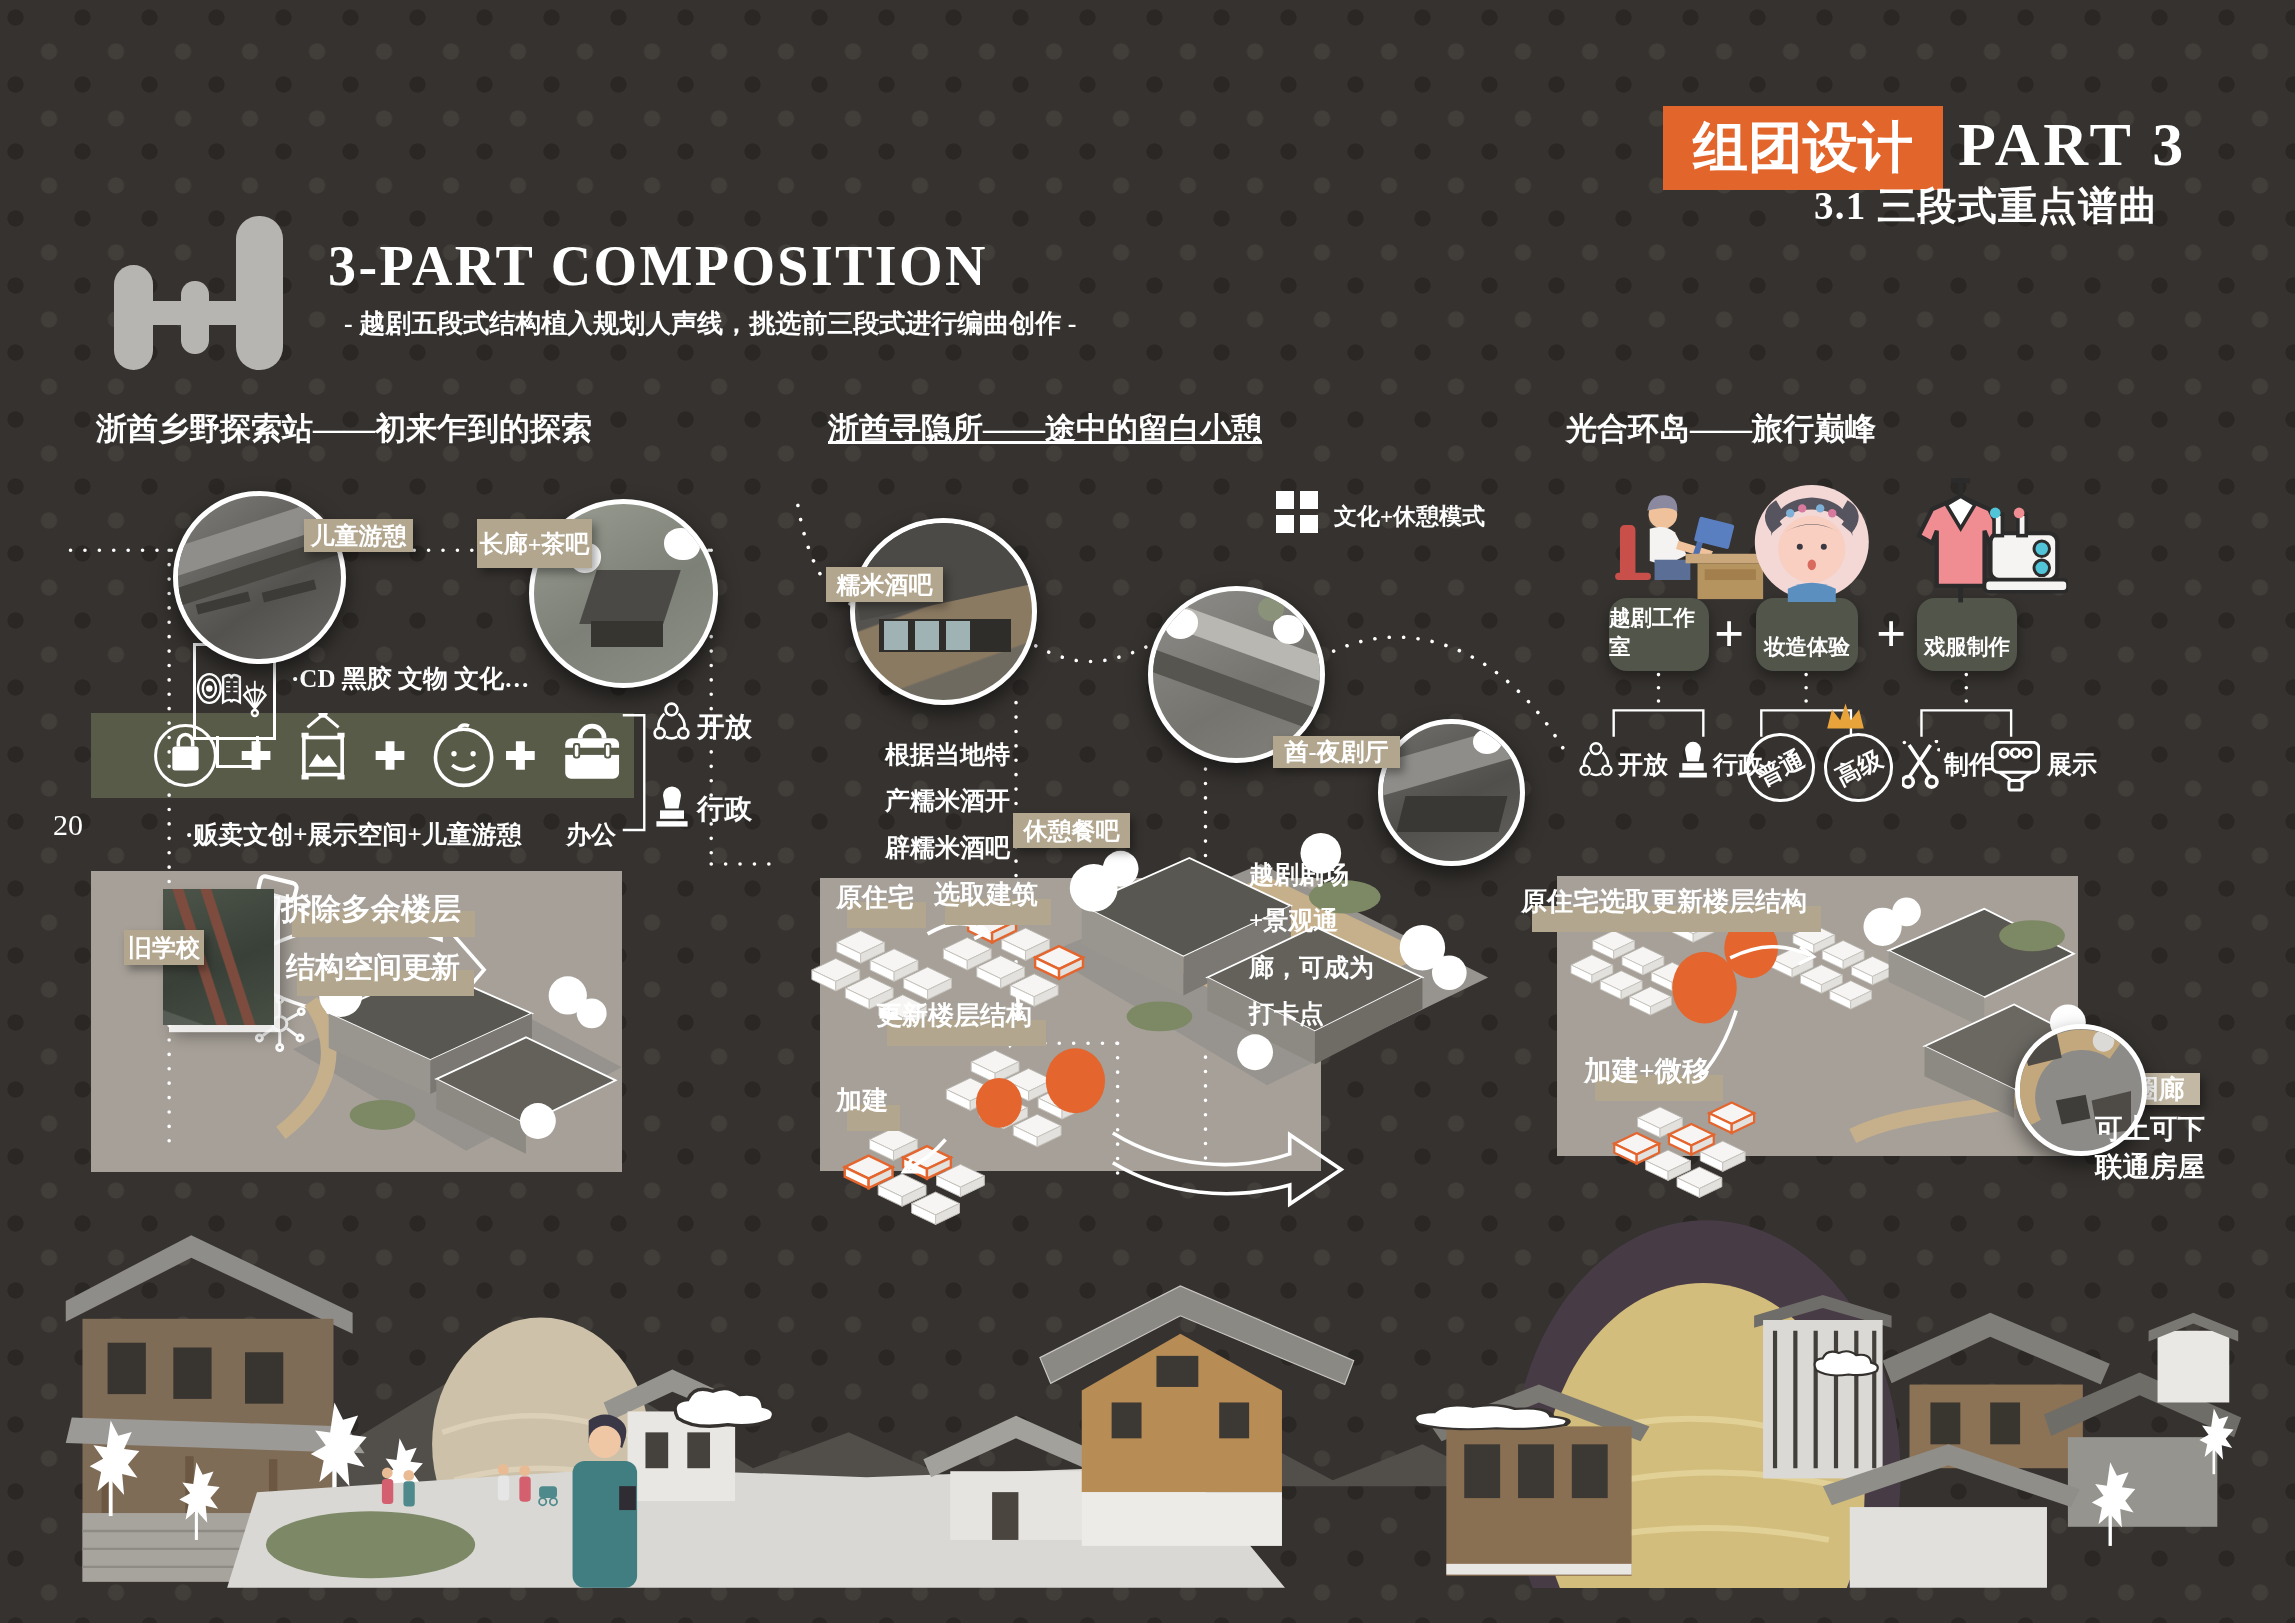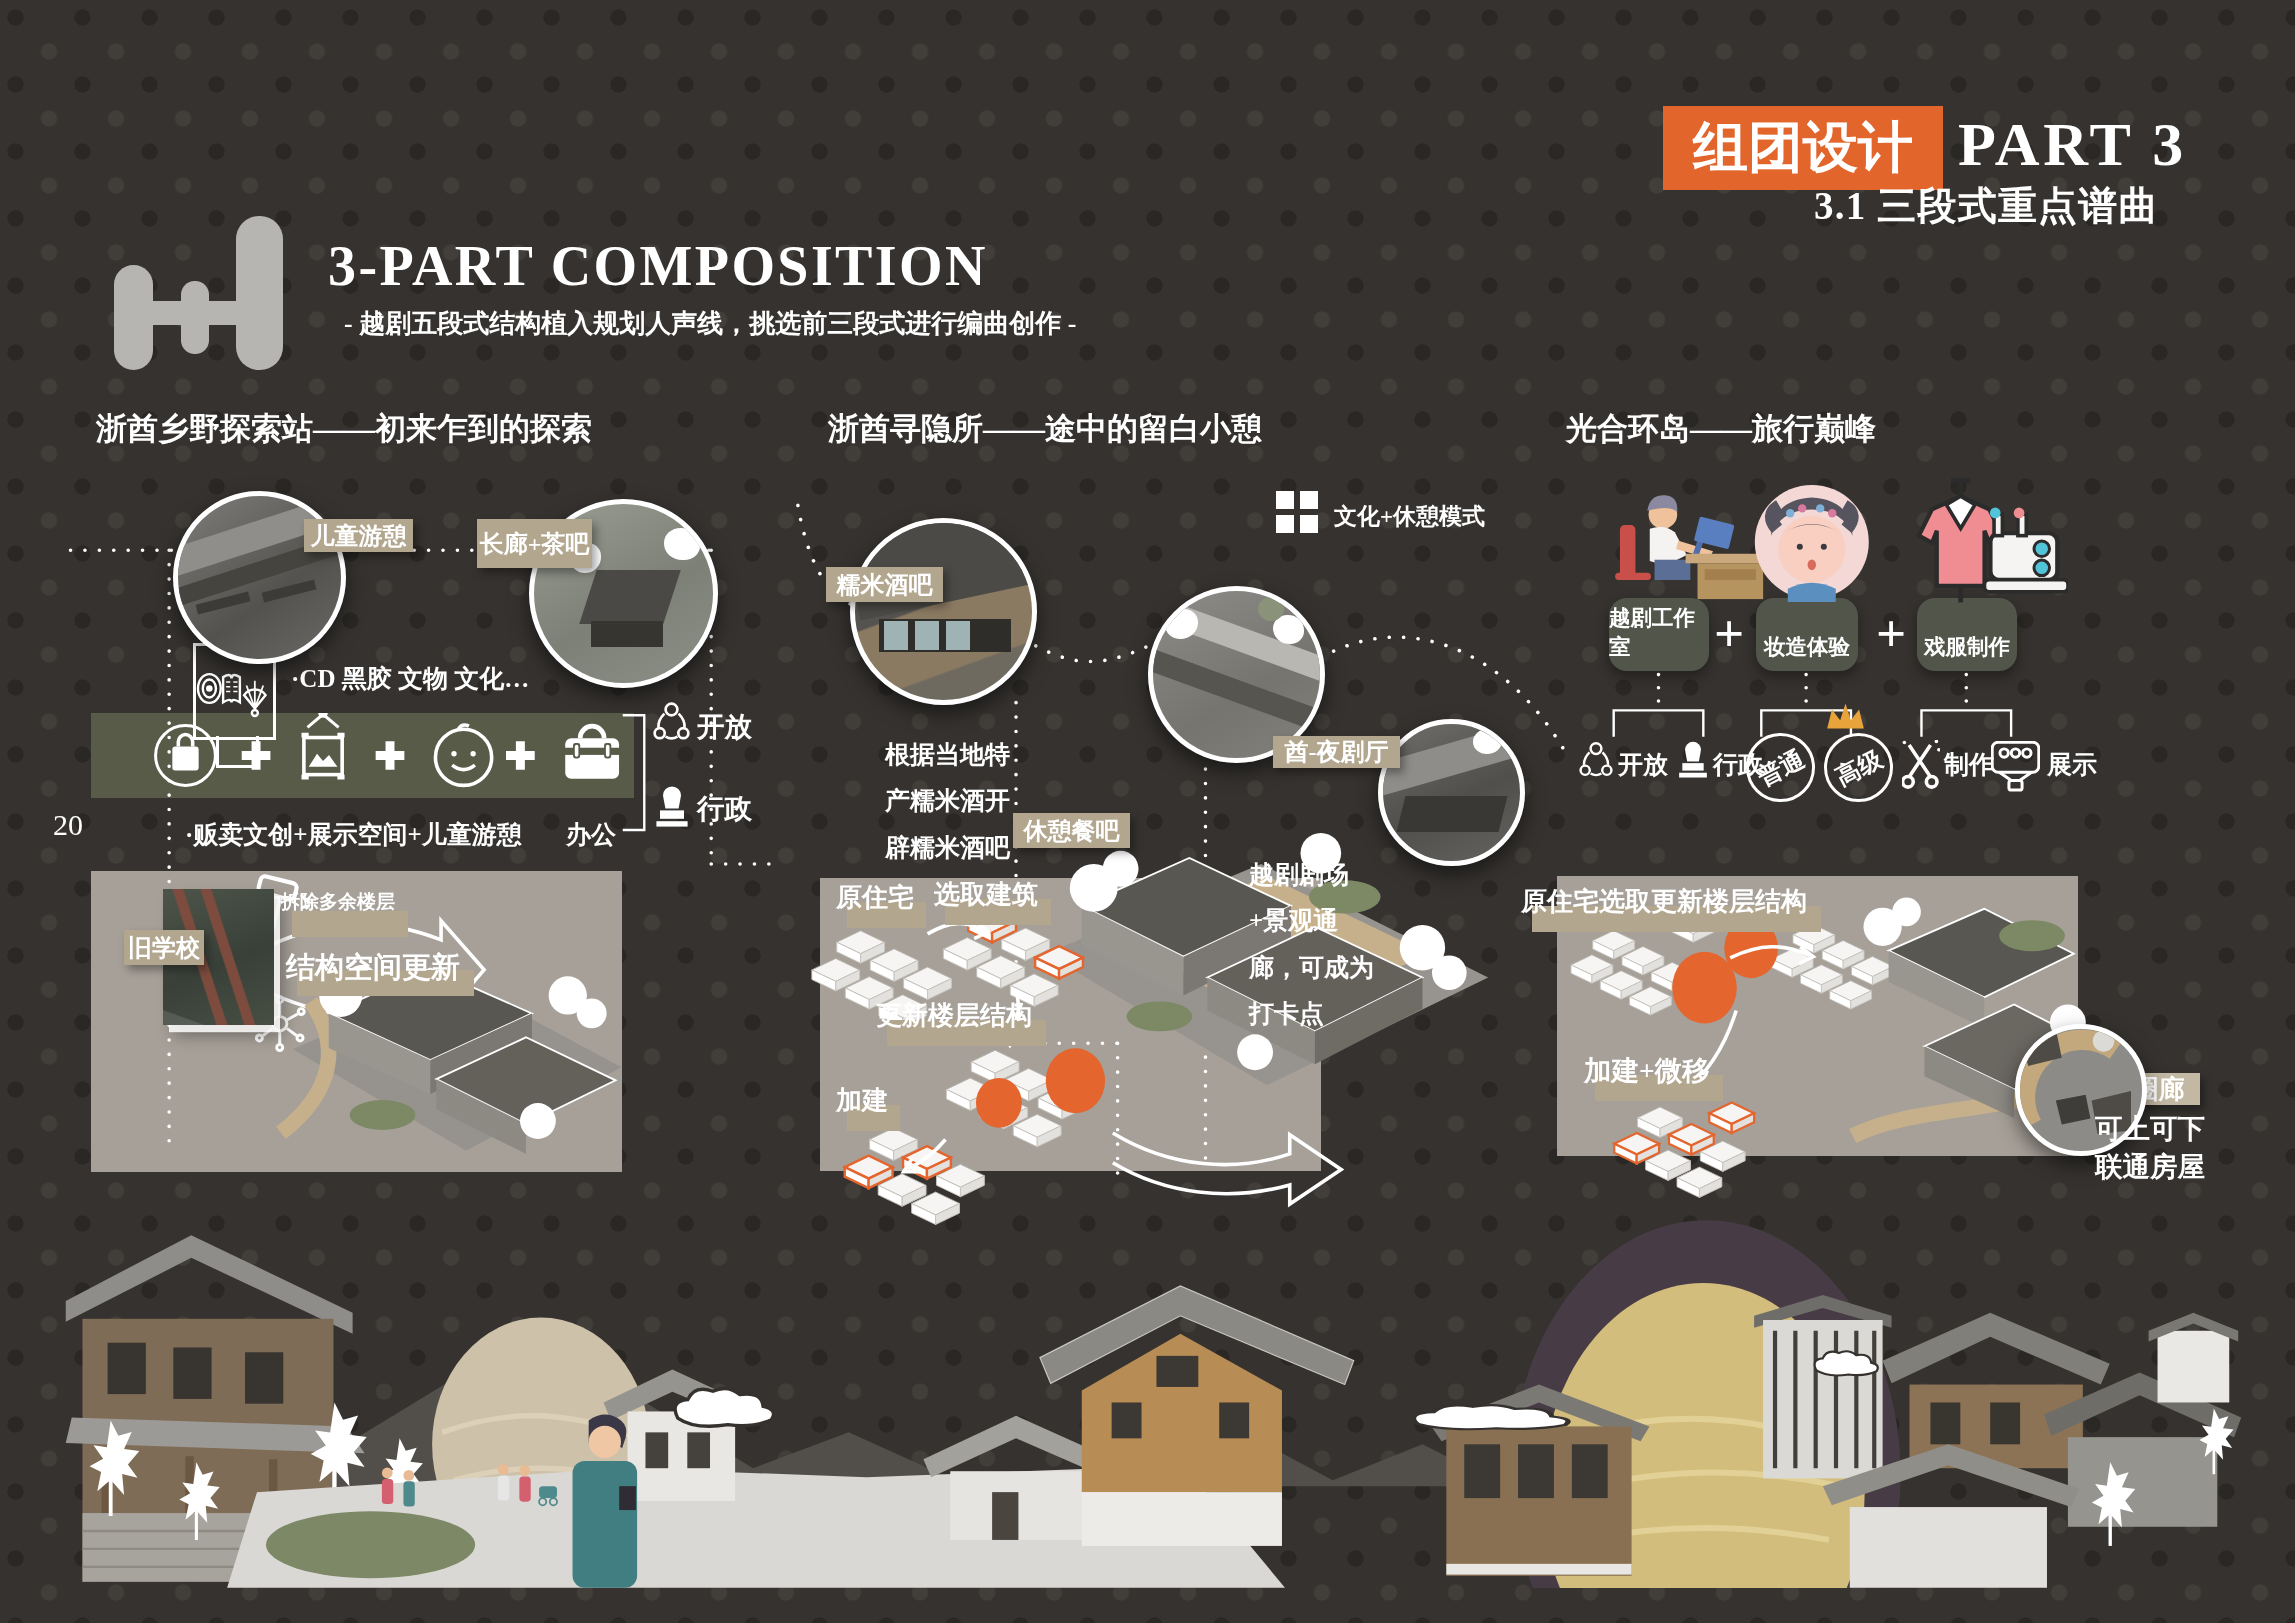--- a/index.html
+++ b/index.html
@@ -54,21 +54,21 @@
     <div class="abs" style="left:122px;top:0;width:47px;height:154px;background:#b7b5b2;border-radius:23px;"></div>
     <div class="abs" style="left:0;top:85px;width:169px;height:24px;background:#b7b5b2;"></div>
   </div>
 
   <div class="abs serif b" style="left:328px;top:234px;font-size:56px;letter-spacing:2.4px;">3-PART COMPOSITION</div>
   <div class="abs serif b" style="left:344px;top:306px;font-size:26px;">- 越剧五段式结构植入规划人声线，挑选前三段式进行编曲创作 -</div>
 
   <div class="abs serif" style="left:53px;top:808px;font-size:30px;">20</div>
 
   <div class="abs serif b" style="left:96px;top:408px;font-size:31px;">浙酋乡野探索站——初来乍到的探索</div>
-  <div class="abs serif b" style="left:828px;top:408px;font-size:31px;">浙酋寻隐所——途中的留白小憩</div>
+  <div class="abs serif b" style="left:828px;top:408px;font-size:31px;text-decoration:underline;">浙酋寻隐所——途中的留白小憩</div>
   <div class="abs serif b" style="left:1566px;top:408px;font-size:31px;">光合环岛——旅行巅峰</div>
 
   <div class="panel" style="left:91px;top:871px;width:531px;height:301px;"></div>
   <div class="panel" style="left:820px;top:878px;width:501px;height:293px;"></div>
   <div class="panel" style="left:1557px;top:876px;width:521px;height:280px;"></div>
 
   <div class="abs" style="left:91px;top:713px;width:543px;height:85px;background:#575b48;">
     <svg width="543" height="85" viewBox="0 0 908 142">
       <g stroke="#fff" fill="none" stroke-width="5">
         <circle cx="158" cy="71" r="50"></circle>
@@ -401,21 +401,21 @@
       <b></b>
       <b></b>
       <b></b>
       <b></b>
     </div>
   <div class="abs serif b" style="left:1334px;top:501px;font-size:23px;">文化+休憩模式</div>
 
   <div class="note serif" style="left:885px;top:732px;width:127px;font-size:25px;">根据当地特产糯米酒开辟糯米酒吧</div>
   <div class="note serif" style="left:1249px;top:852px;width:130px;font-size:25px;">越剧剧场+景观通廊，可成为打卡点</div>
 
-  <div class="dlabel" style="left:281px;top:893px;font-size:19px;">
+  <div class="dlabel" style="left:281px;top:893px;font-size:30px;">
       <i></i>
       <span>拆除多余楼层</span>
     </div>
   <div class="dlabel" style="left:286px;top:952px;font-size:29px;">
       <i></i>
       <span>结构空间更新</span>
     </div>
   <div class="dlabel" style="left:836px;top:884px;font-size:26px;">
       <i></i>
       <span>原住宅</span>

